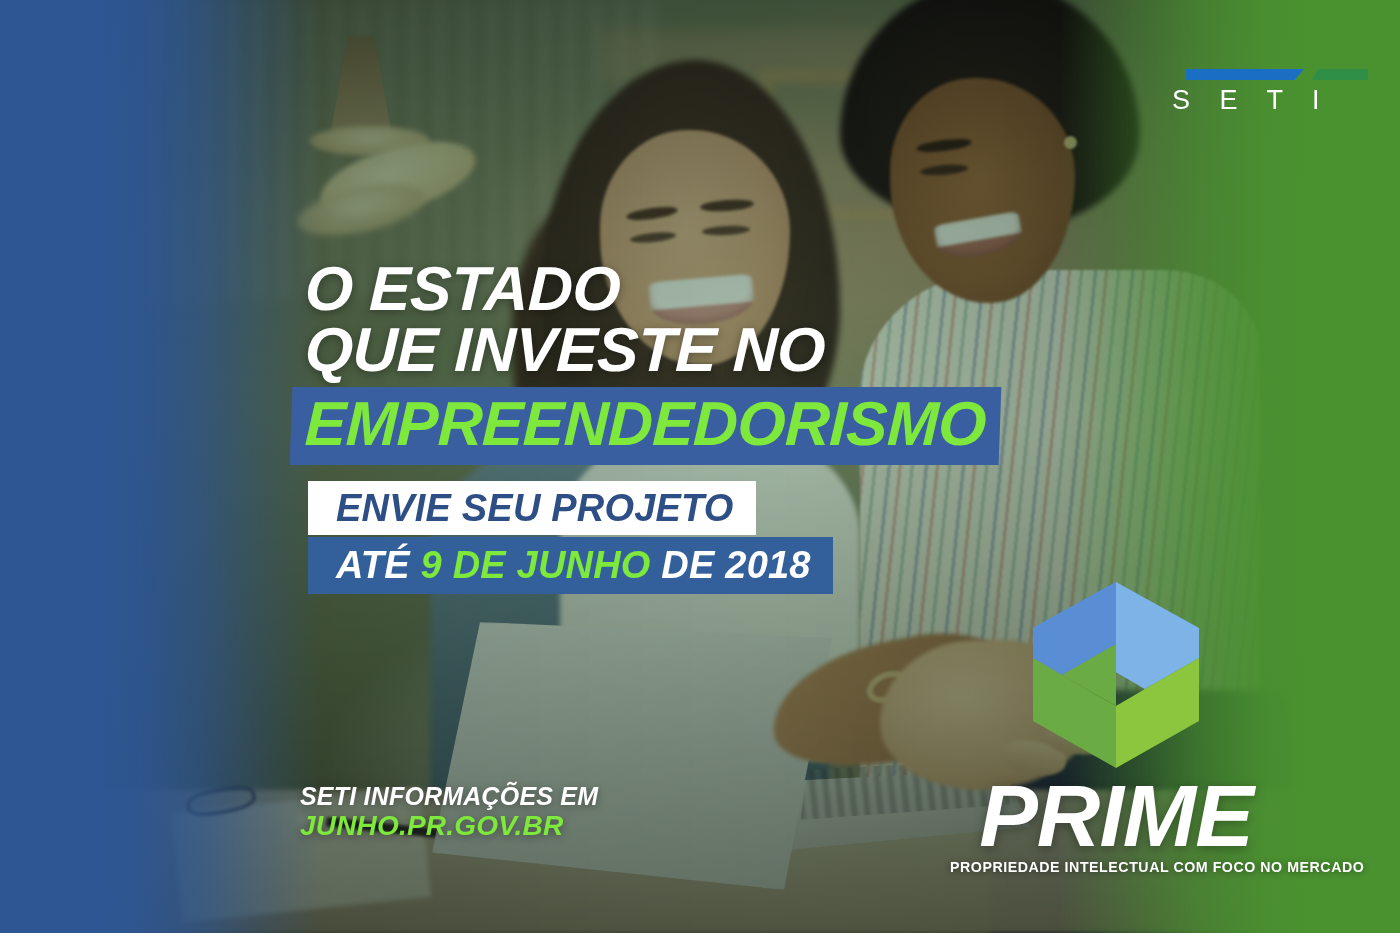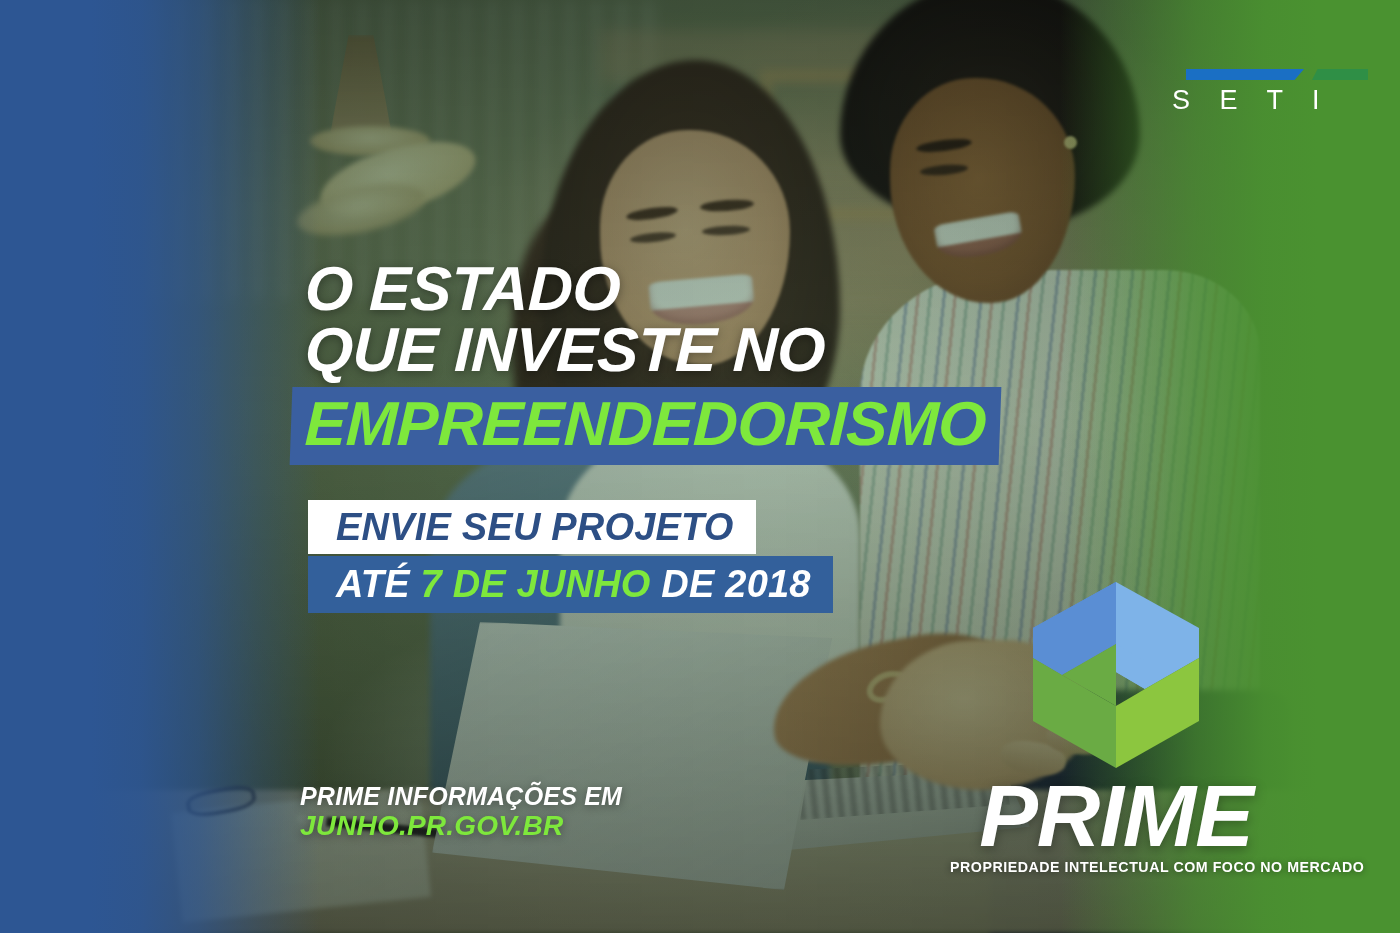--- a/index.html
+++ b/index.html
@@ -340,21 +340,21 @@
     font-style:italic;
     letter-spacing:-0.5px;
     line-height:1.0;
     padding:6px 14px 10px 14px;
     margin-top:6px;
     margin-left:-14px;
     transform: skewX(-2deg);
   }
 
   
-  .cta { position:absolute; left:276px; top:500px;padding-left:32px; }
+  .cta { position:absolute; left:276px; top:481px;padding-left:32px; }
   .cta-white {
     display:inline-block;
     background:#ffffff;
     color:#2d4f85;
     font-size:38px;
     font-weight:700;
     font-style:italic;
     letter-spacing:0.2px;
     padding:8px 22px 8px 28px;
     line-height:1.0;
@@ -479,25 +479,25 @@
   </div>
 
   <div class="headline">
     <div class="h-line">O ESTADO</div>
     <div class="h-line">QUE INVESTE NO</div>
     <div class="h-band">EMPREENDEDORISMO</div>
   </div>
 
   <div class="cta">
     <div><span class="cta-white">ENVIE SEU PROJETO</span></div>
-    <div><span class="cta-blue"><span>ATÉ </span><span class="hl">7 DE JUNHO</span><span> DE 2018</span></span></div>
+    <div><span class="cta-blue"><span>ATÉ </span><span class="hl">9 DE JUNHO</span><span> DE 2018</span></span></div>
   </div>
 
   <div class="moreinfo">
-    <div class="mi-top">PRIME INFORMAÇÕES EM</div>
+    <div class="mi-top">SETI INFORMAÇÕES EM</div>
     <div class="mi-url">JUNHO.PR.GOV.BR</div>
   </div>
 
   <div class="prime">
     <div class="prime-cube">
       <svg viewBox="0 0 190 195" xmlns="http://www.w3.org/2000/svg">
 
         <polygon points="95,4 95,66 41,97 41,97 12,80 12,50" fill="#5a8ed4"></polygon>
         <polygon points="95,4 12,50 12,80 95,33" fill="#5a8ed4"></polygon>
         <polygon points="12,50 95,4 95,66 41,97 12,80" fill="#5a8ed4"></polygon>

